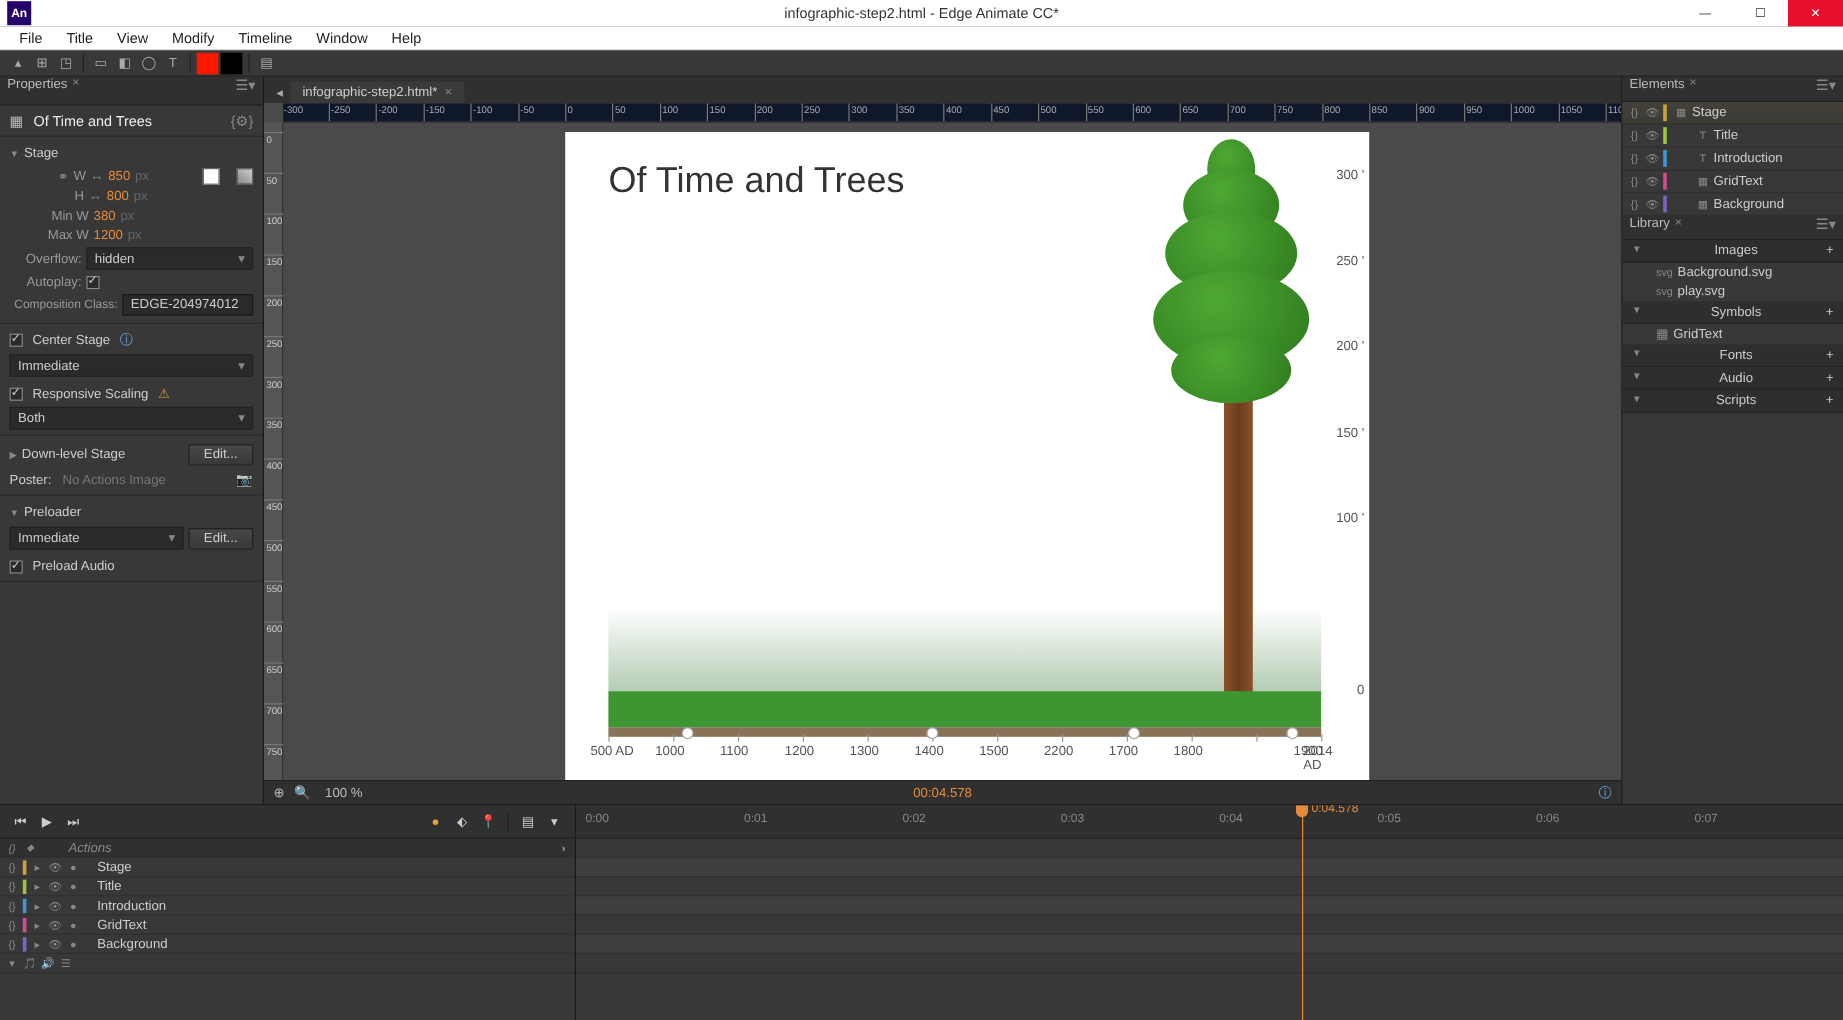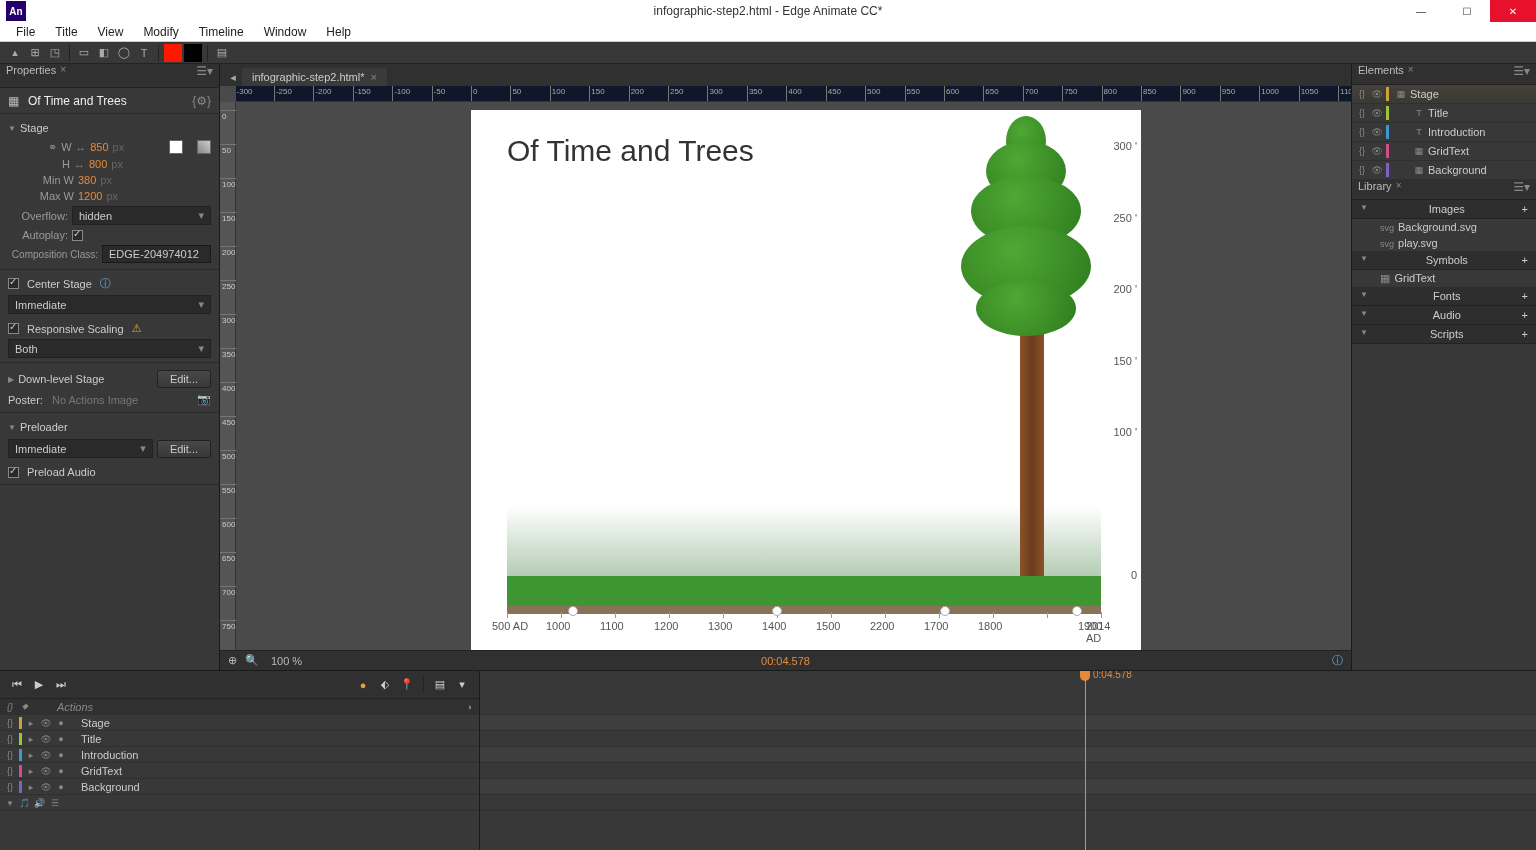--- a/index.html
+++ b/index.html
@@ -569,20 +569,30 @@
         </div>
         <div class="tl-layer">
           <span class="ind">▾</span>
           <span class="ind">🎵</span>
           <span class="ind">🔊</span>
           <span class="ind">☰</span>
         </div>
       </div>
   </div>
   <div class="tl-right">
+    <div class="tl-ruler" id="tlruler">
+        <div class="m" style="left: 8px;">0:00</div>
+        <div class="m" style="left: 140px;">0:01</div>
+        <div class="m" style="left: 272px;">0:02</div>
+        <div class="m" style="left: 404px;">0:03</div>
+        <div class="m" style="left: 536px;">0:04</div>
+        <div class="m" style="left: 668px;">0:05</div>
+        <div class="m" style="left: 800px;">0:06</div>
+        <div class="m" style="left: 932px;">0:07</div>
+      </div>
     <div class="tl-tracks" id="tltracks">
         <div class="tl-track"></div>
         <div class="tl-track alt"></div>
         <div class="tl-track"></div>
         <div class="tl-track alt"></div>
         <div class="tl-track"></div>
         <div class="tl-track alt"></div>
         <div class="tl-track"></div>
       </div>
     <div class="playhead" style="left:605px">

